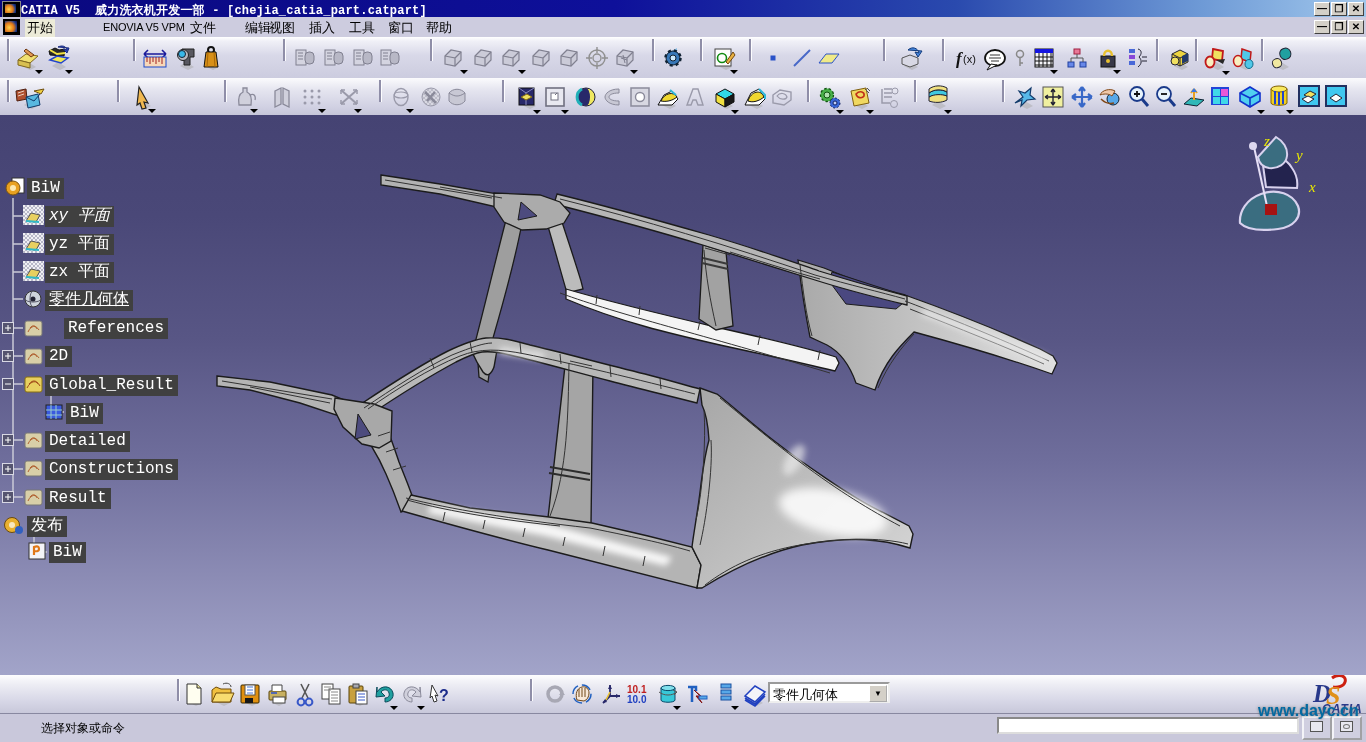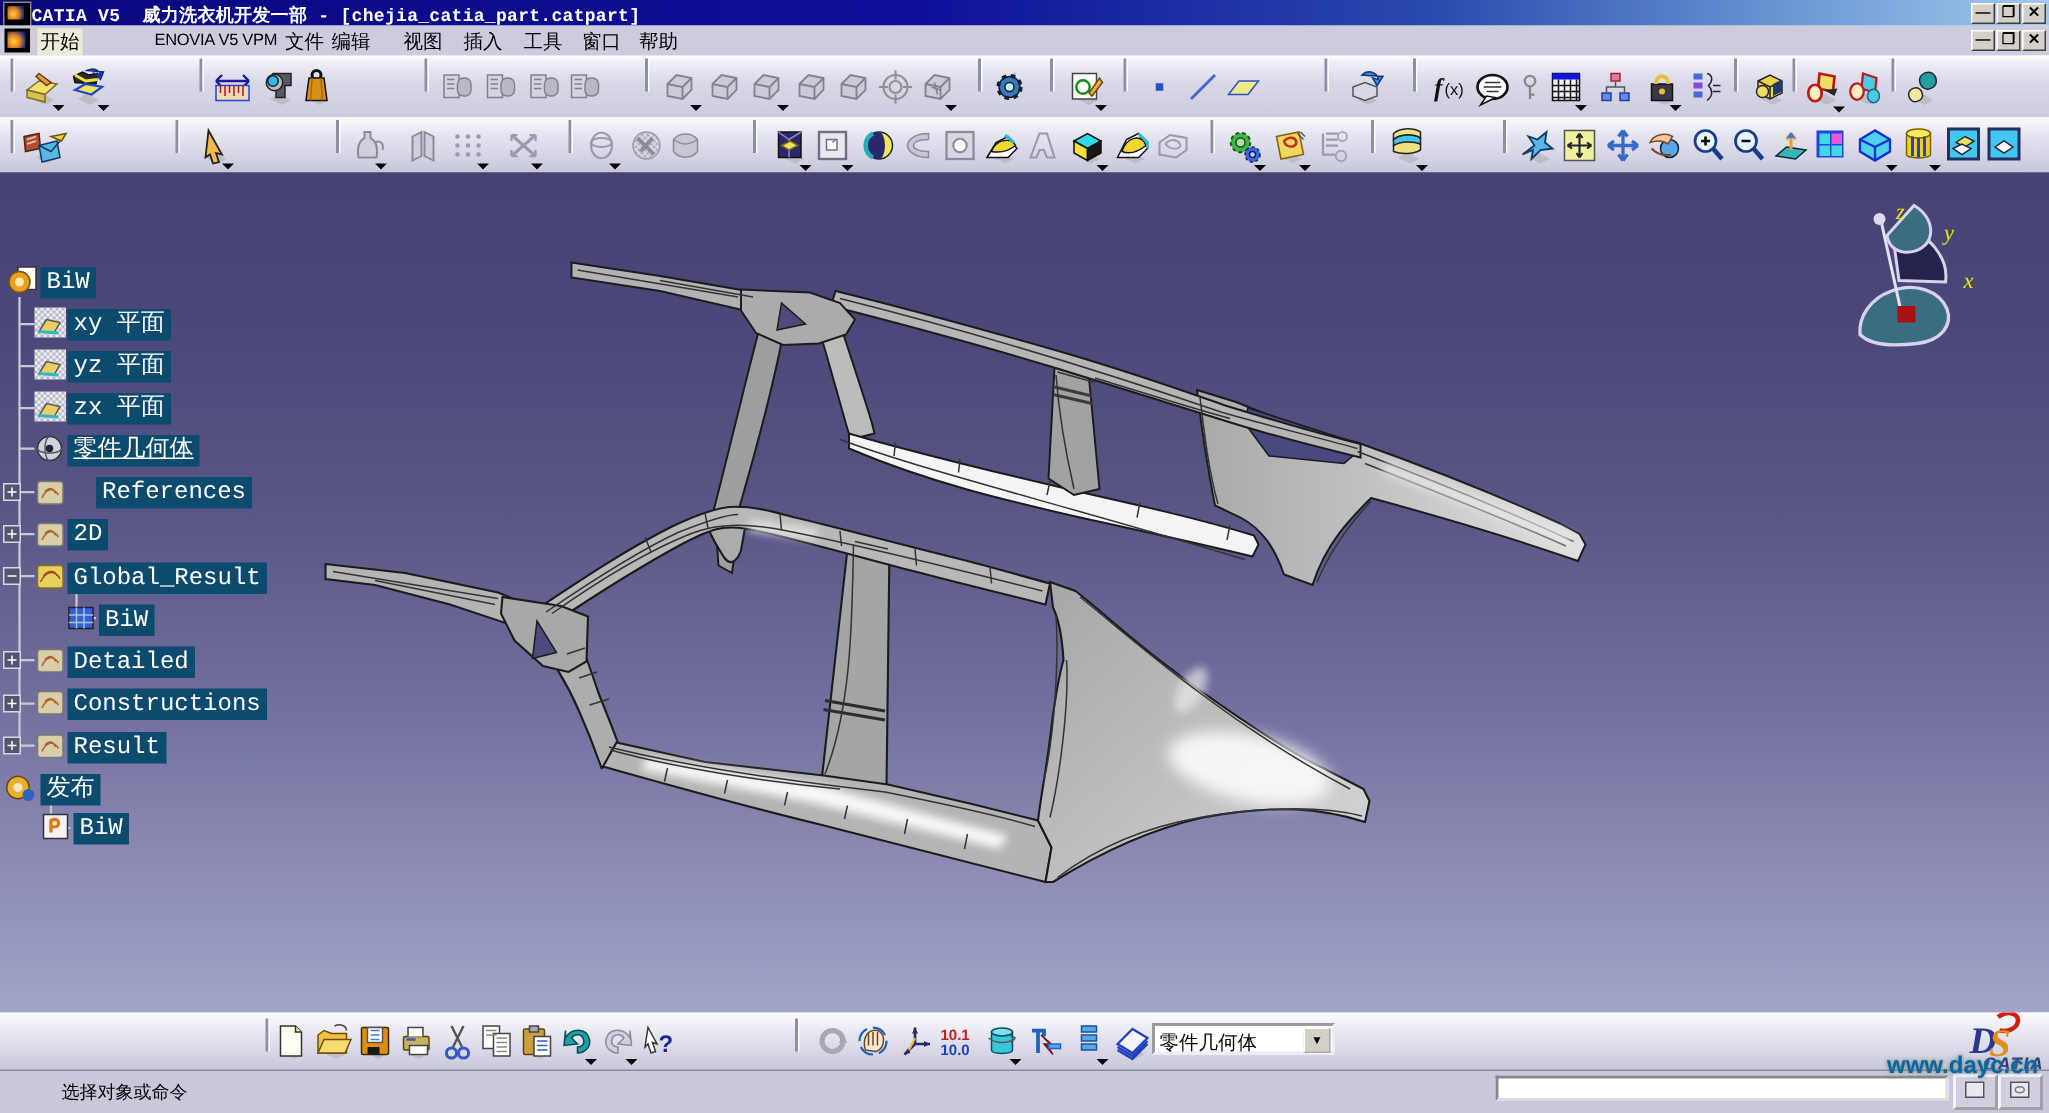--- a/index.html
+++ b/index.html
@@ -19,21 +19,21 @@
   
   #tb1{left:0;top:37px;width:1366px;height:41px;
     background:linear-gradient(180deg,#ffffff 0%,#f0f0f7 10%,#d8d8e8 45%,#ccccdf 100%);}
   #tb2{left:0;top:78px;width:1366px;height:37px;
     background:linear-gradient(180deg,#fbfbfd 0%,#e6e6f0 30%,#d0d0e2 80%,#c6c6d9 100%);
     border-bottom:2px solid #55546e;}
   
   #vp{left:0;top:115px;width:1366px;height:560px;
     background:linear-gradient(180deg,#454373 0%,#4a4878 18%,#585685 40%,#6f6e9c 62%,#8b8bb4 82%,#a2a4c9 100%);}
   
-  .trow{color:#fff;font:16px "Liberation Mono",monospace;background:#0c4a6e;
+  .trow{color:#fff;font:16px "Liberation Mono",monospace;background:#404040;
     padding:1px 4px 2px 4px;line-height:18px;white-space:pre;}
   
   #btb{left:0;top:675px;width:1366px;height:38px;
     background:linear-gradient(180deg,#fdfdfe 0%,#ededf4 25%,#d6d6e6 70%,#c8c8da 100%);}
   
   #sb{left:0;top:713px;width:1366px;height:29px;background:#c9c8db;border-top:1px solid #8888a0;}
   #sb .msg{left:5px;top:6px;color:#000;font:12px "Liberation Sans",sans-serif;margin-left:36px;}
   .field{background:#fff;border:1px solid #555;box-sizing:border-box;}
 </style>
 </head>
@@ -50,21 +50,21 @@
     <div class="abs winbtn" style="left:1348px;top:2px;">✕</div>
   </div>
 
   <div id="menubar" class="abs"></div>
   <div class="abs" style="left:3px;top:19px;width:17px;height:16px;background:#000;">
     <div class="abs" style="left:2px;top:2px;width:12px;height:11px;background:radial-gradient(circle at 35% 60%,#ffd24a 0%,#e07818 45%,#1a3a8a 75%,#0a0a40 100%);"></div>
   </div>
   <div class="abs menuitem" style="left:25px;background:#ecebd8;padding:0 2px;">开始</div>
   <div class="abs menuitem" style="left:64px;font-size:11px;letter-spacing:-0.2px;top:21px;">ENOVIA V5 VPM</div>
   <div class="abs menuitem" style="left:151px;">文件</div>
-  <div class="abs menuitem" style="left:182px;">编辑</div>
+  <div class="abs menuitem" style="left:206px;">编辑</div>
   <div class="abs menuitem" style="left:230px;">视图</div>
   <div class="abs menuitem" style="left:270px;">插入</div>
   <div class="abs menuitem" style="left:310px;">工具</div>
   <div class="abs menuitem" style="left:349px;">窗口</div>
   <div class="abs menuitem" style="left:387px;">帮助</div>
   <div class="abs winbtn" style="left:1314px;top:20px;">—</div>
   <div class="abs winbtn" style="left:1331px;top:20px;">❐</div>
   <div class="abs winbtn" style="left:1348px;top:20px;">✕</div>
 
   <div id="tb1" class="abs"></div>
@@ -725,21 +725,21 @@
           <circle cx="16" cy="14" r="4" fill="#3060c0"></circle>
         </g>
 
       <g transform="translate(28,542)">
           <rect x="1" y="1" width="16" height="16" fill="#f4f4f8" stroke="#333"></rect>
           <path d="M6,13 L6,5 Q11,3 11,7 Q11,10 6,9" stroke="#e07818" stroke-width="2.2" fill="none"></path>
         </g>
     </g>
   </svg>
   <div class="abs trow" style="left:27px;top:178px;">BiW</div>
-  <div class="abs trow" style="left:45px;top:206px;">xy 平面</div>
+  <div class="abs trow" style="left:45px;top:206px;font-style:italic;">xy 平面</div>
   <div class="abs trow" style="left:45px;top:234px;text-align:right;">yz 平面</div>
   <div class="abs trow" style="left:45px;top:262px;">zx 平面</div>
   <div class="abs trow" style="left:45px;top:290px;text-decoration:underline;">零件几何体</div>
   <div class="abs trow" style="left:45px;top:318px;margin-left:19px;">References</div>
   <div class="abs trow" style="left:45px;top:346px;">2D</div>
   <div class="abs trow" style="left:45px;top:375px;">Global_Result</div>
   <div class="abs trow" style="left:66px;top:403px;">BiW</div>
   <div class="abs trow" style="left:45px;top:431px;">Detailed</div>
   <div class="abs trow" style="left:45px;top:459px;">Constructions</div>
   <div class="abs trow" style="left:45px;top:488px;">Result</div>

